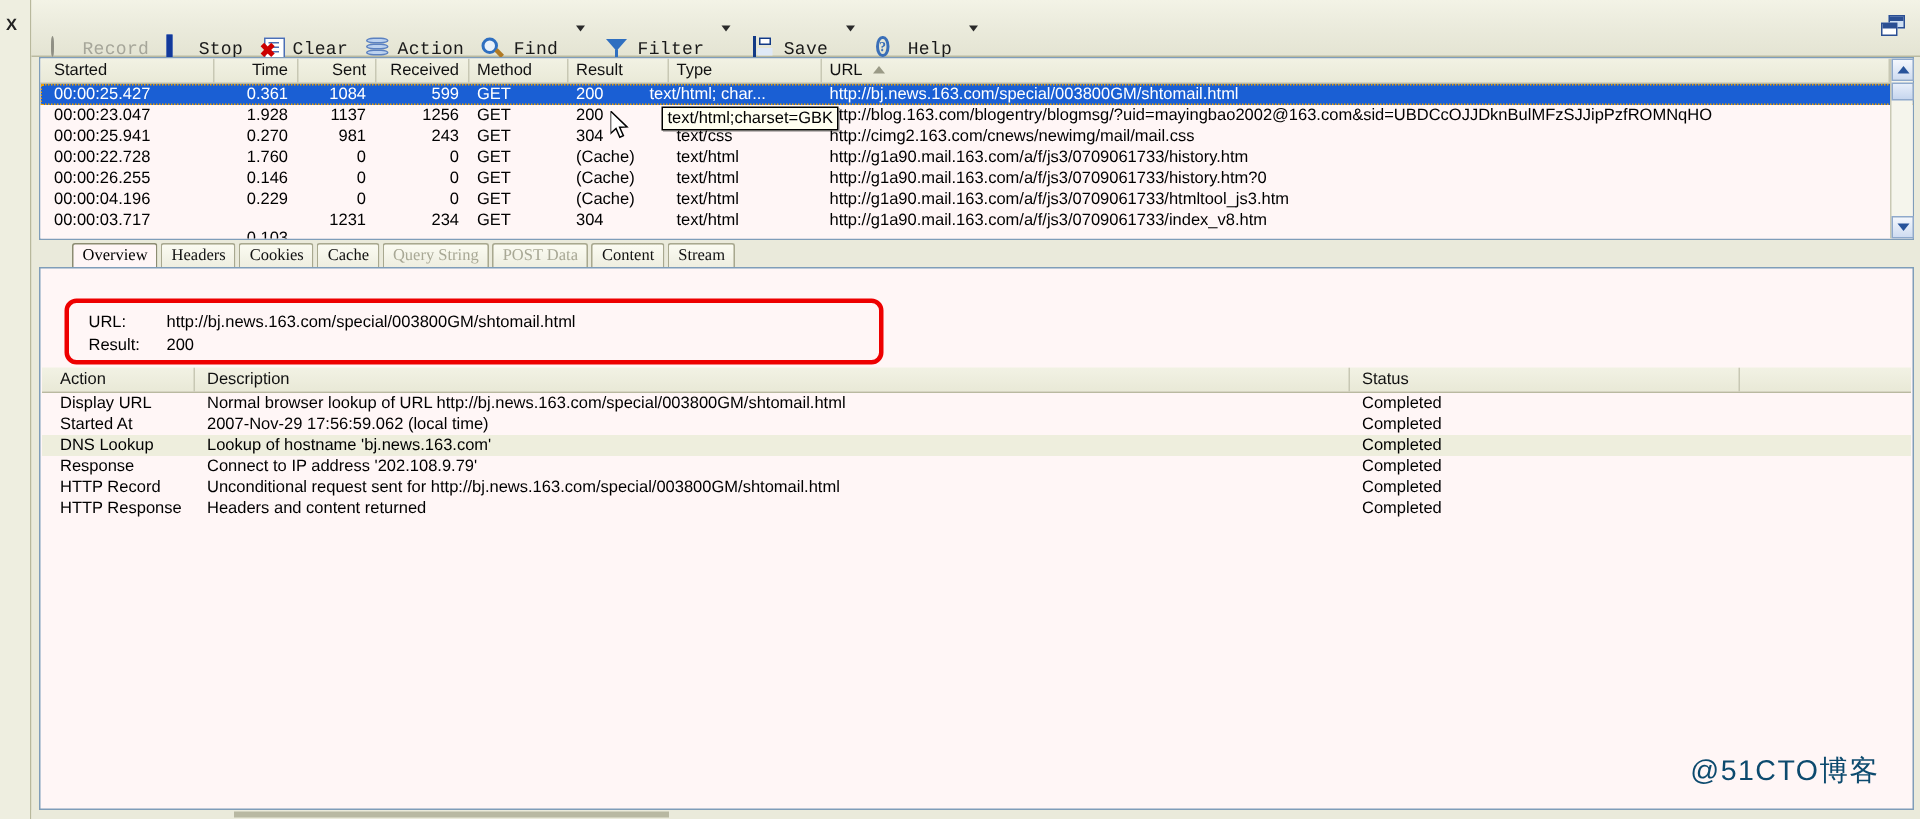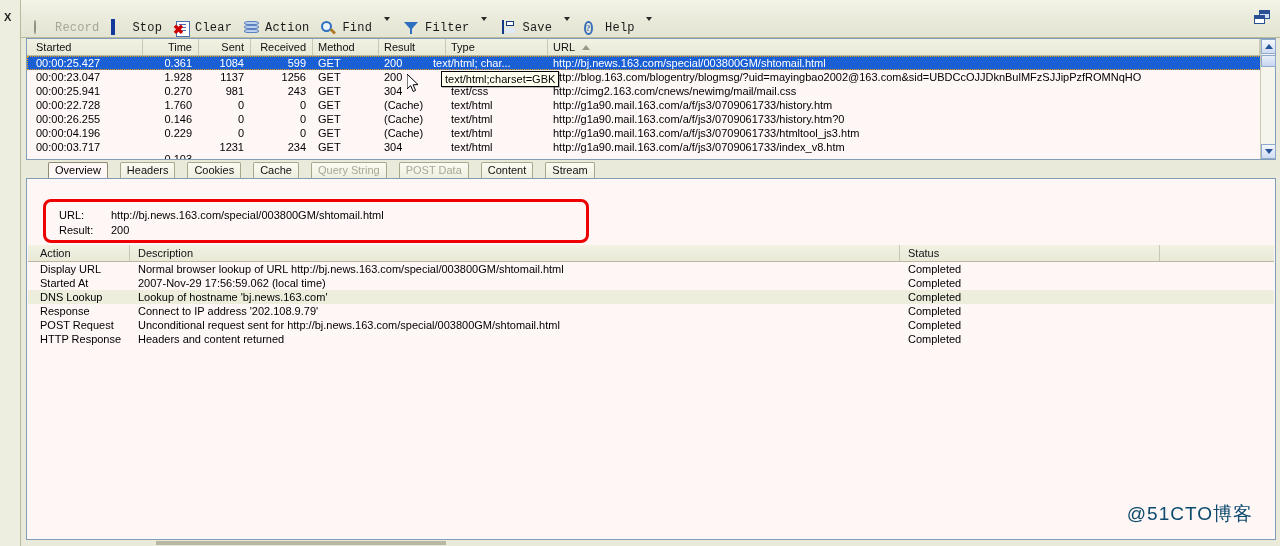--- a/index.html
+++ b/index.html
@@ -37,21 +37,21 @@
     background:#eaeadb;box-sizing:border-box;
   }
 
   
   .toolbar{
     position:absolute;left:0;top:0;width:1259px;height:38px;
     background:linear-gradient(180deg,#f3f3e6 0%,#eaeadb 55%,#e4e4d3 100%);
     border-bottom:1px solid #b9b9a0;
     display:flex;align-items:center;padding-left:8px;box-sizing:border-box;
   }
-  .tb-item{display:flex;height:24px;padding:0 4px;margin-right:2px;
+  .tb-item{display:flex;align-items:center;height:24px;padding:0 4px;margin-right:2px;
     cursor:default;border:1px solid transparent;border-radius:2px;margin-top:28px;}
   .tb-item .lbl{
     font-family:"Liberation Mono","DejaVu Sans Mono",monospace;
     font-size:12px;color:#1a1a1a;margin-left:5px;letter-spacing:.2px;
   }
   .tb-item.disabled .lbl{color:#a6a69a;}
   .tb-ico{width:16px;height:16px;position:relative;display:inline-block;}
   .tb-arrow{
     width:13px;height:22px;margin-right:6px;margin-left:1px;
     display:flex;align-items:center;justify-content:center;cursor:default;
@@ -143,24 +143,24 @@
   .cursor{position:absolute;left:386px;top:74px;z-index:50;pointer-events:none;}
 
   
   .detail{
     position:absolute;left:5px;top:162px;width:1250px;height:378px;
     box-sizing:border-box;
   }
   .tabs{position:relative;height:16px;padding-left:22px;box-sizing:border-box;}
   .tab{
     position:relative;float:left;height:16px;line-height:15px;
-    padding:0 6px;margin-right:12px;
+    padding:0 6px;margin-right:2px;
     background:linear-gradient(180deg,#fbfbf2,#eeeee0);
     border:1px solid #a8a88f;border-bottom:none;
-    font-family:Liberation Sans, sans-serif;font-size:11px;
+    font-family:Liberation Serif, serif;font-size:11px;
     color:#111;cursor:pointer;box-sizing:border-box;
     border-radius:2px 2px 0 0;
   }
   .tab.active{background:#fff6f6;border-color:#8c8c72;color:#000;z-index:3;}
   .tab.disabled{color:#a8a895;}
 
   .pane{
     position:absolute;left:0;top:16px;width:1250px;height:362px;
     background:#fff6f6;border:1px solid #7f9db9;box-sizing:border-box;
   }
@@ -423,21 +423,21 @@
               <div class="ac" style="left: 4px; width: 98px;">DNS Lookup</div>
               <div class="ac" style="left: 102px; width: 770px;">Lookup of hostname 'bj.news.163.com'</div>
               <div class="ac" style="left: 872px; width: 260px;">Completed</div>
             </div>
             <div class="arow">
               <div class="ac" style="left: 4px; width: 98px;">Response</div>
               <div class="ac" style="left: 102px; width: 770px;">Connect to IP address '202.108.9.79'</div>
               <div class="ac" style="left: 872px; width: 260px;">Completed</div>
             </div>
             <div class="arow">
-              <div class="ac" style="left: 4px; width: 98px;">POST Request</div>
+              <div class="ac" style="left: 4px; width: 98px;">HTTP Record</div>
               <div class="ac" style="left: 102px; width: 770px;">Unconditional request sent for http://bj.news.163.com/special/003800GM/shtomail.html</div>
               <div class="ac" style="left: 872px; width: 260px;">Completed</div>
             </div>
             <div class="arow">
               <div class="ac" style="left: 4px; width: 98px;">HTTP Response</div>
               <div class="ac" style="left: 102px; width: 770px;">Headers and content returned</div>
               <div class="ac" style="left: 872px; width: 260px;">Completed</div>
             </div>
           </div>
 

